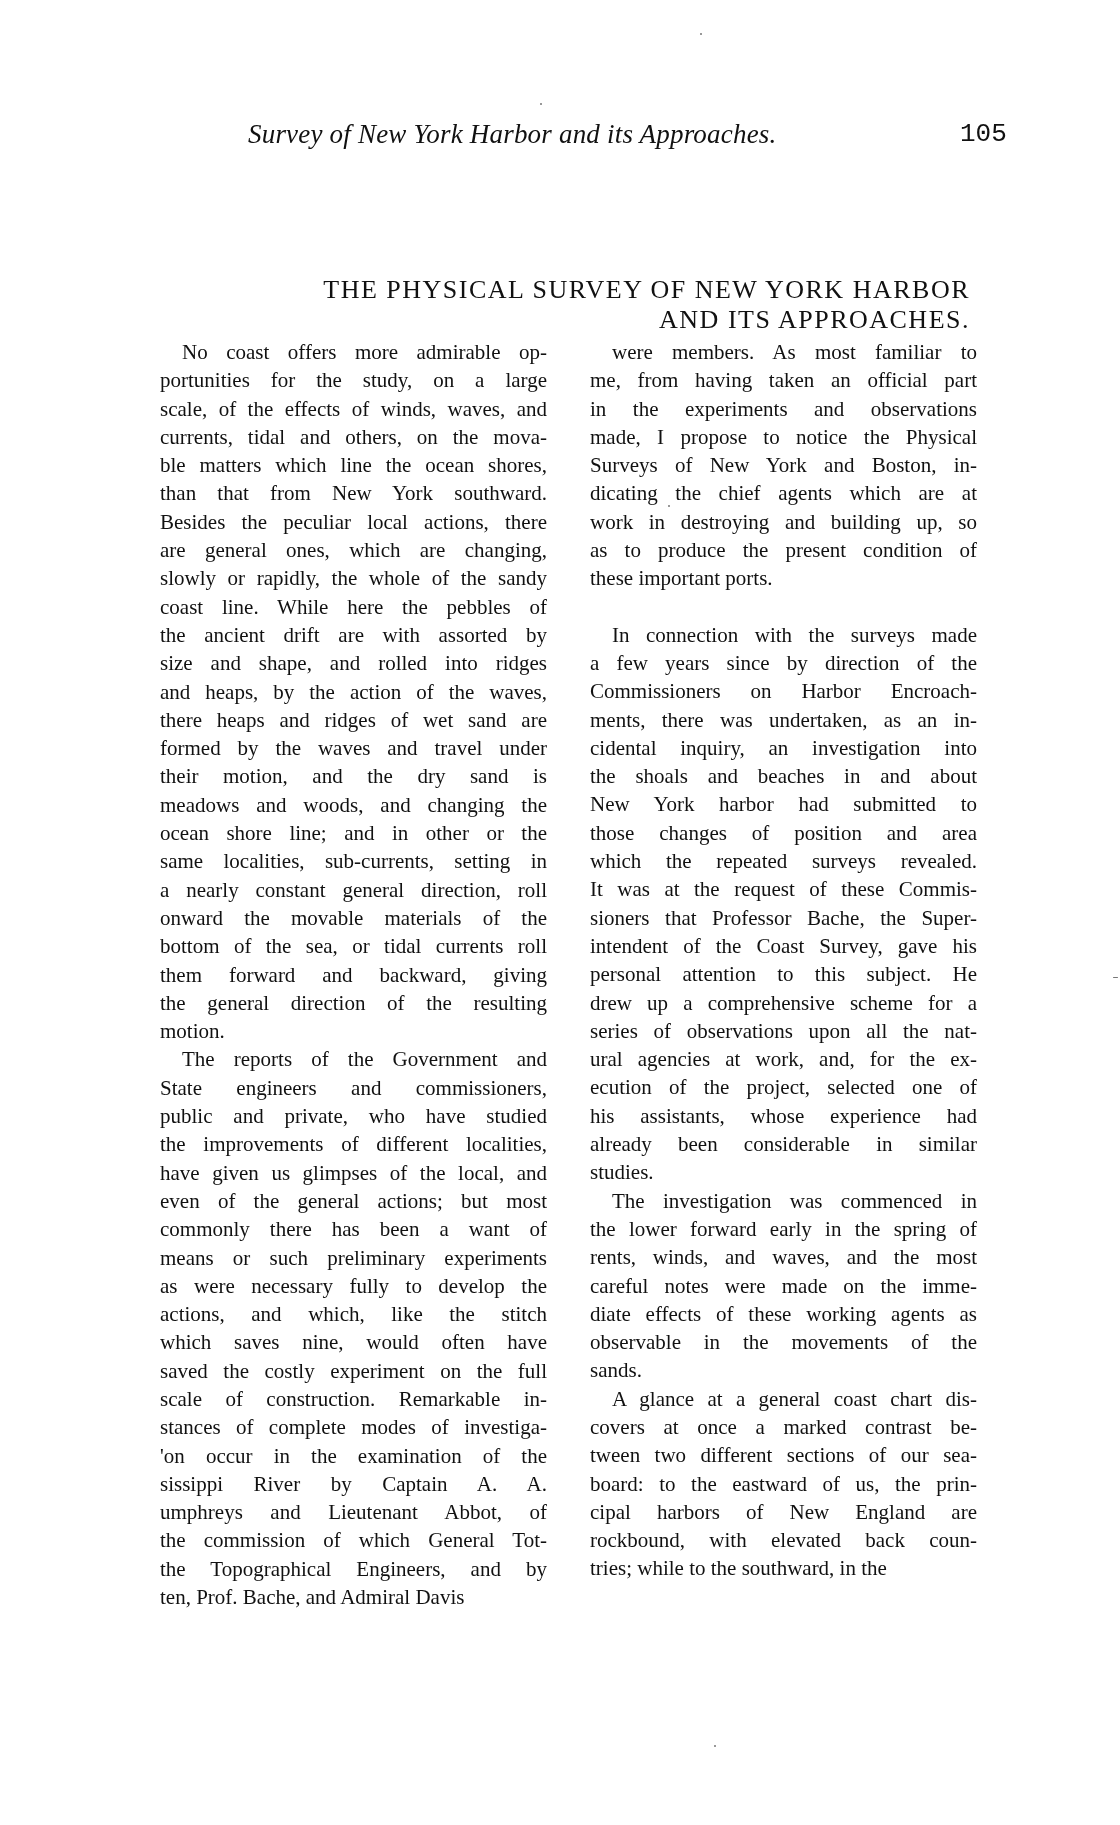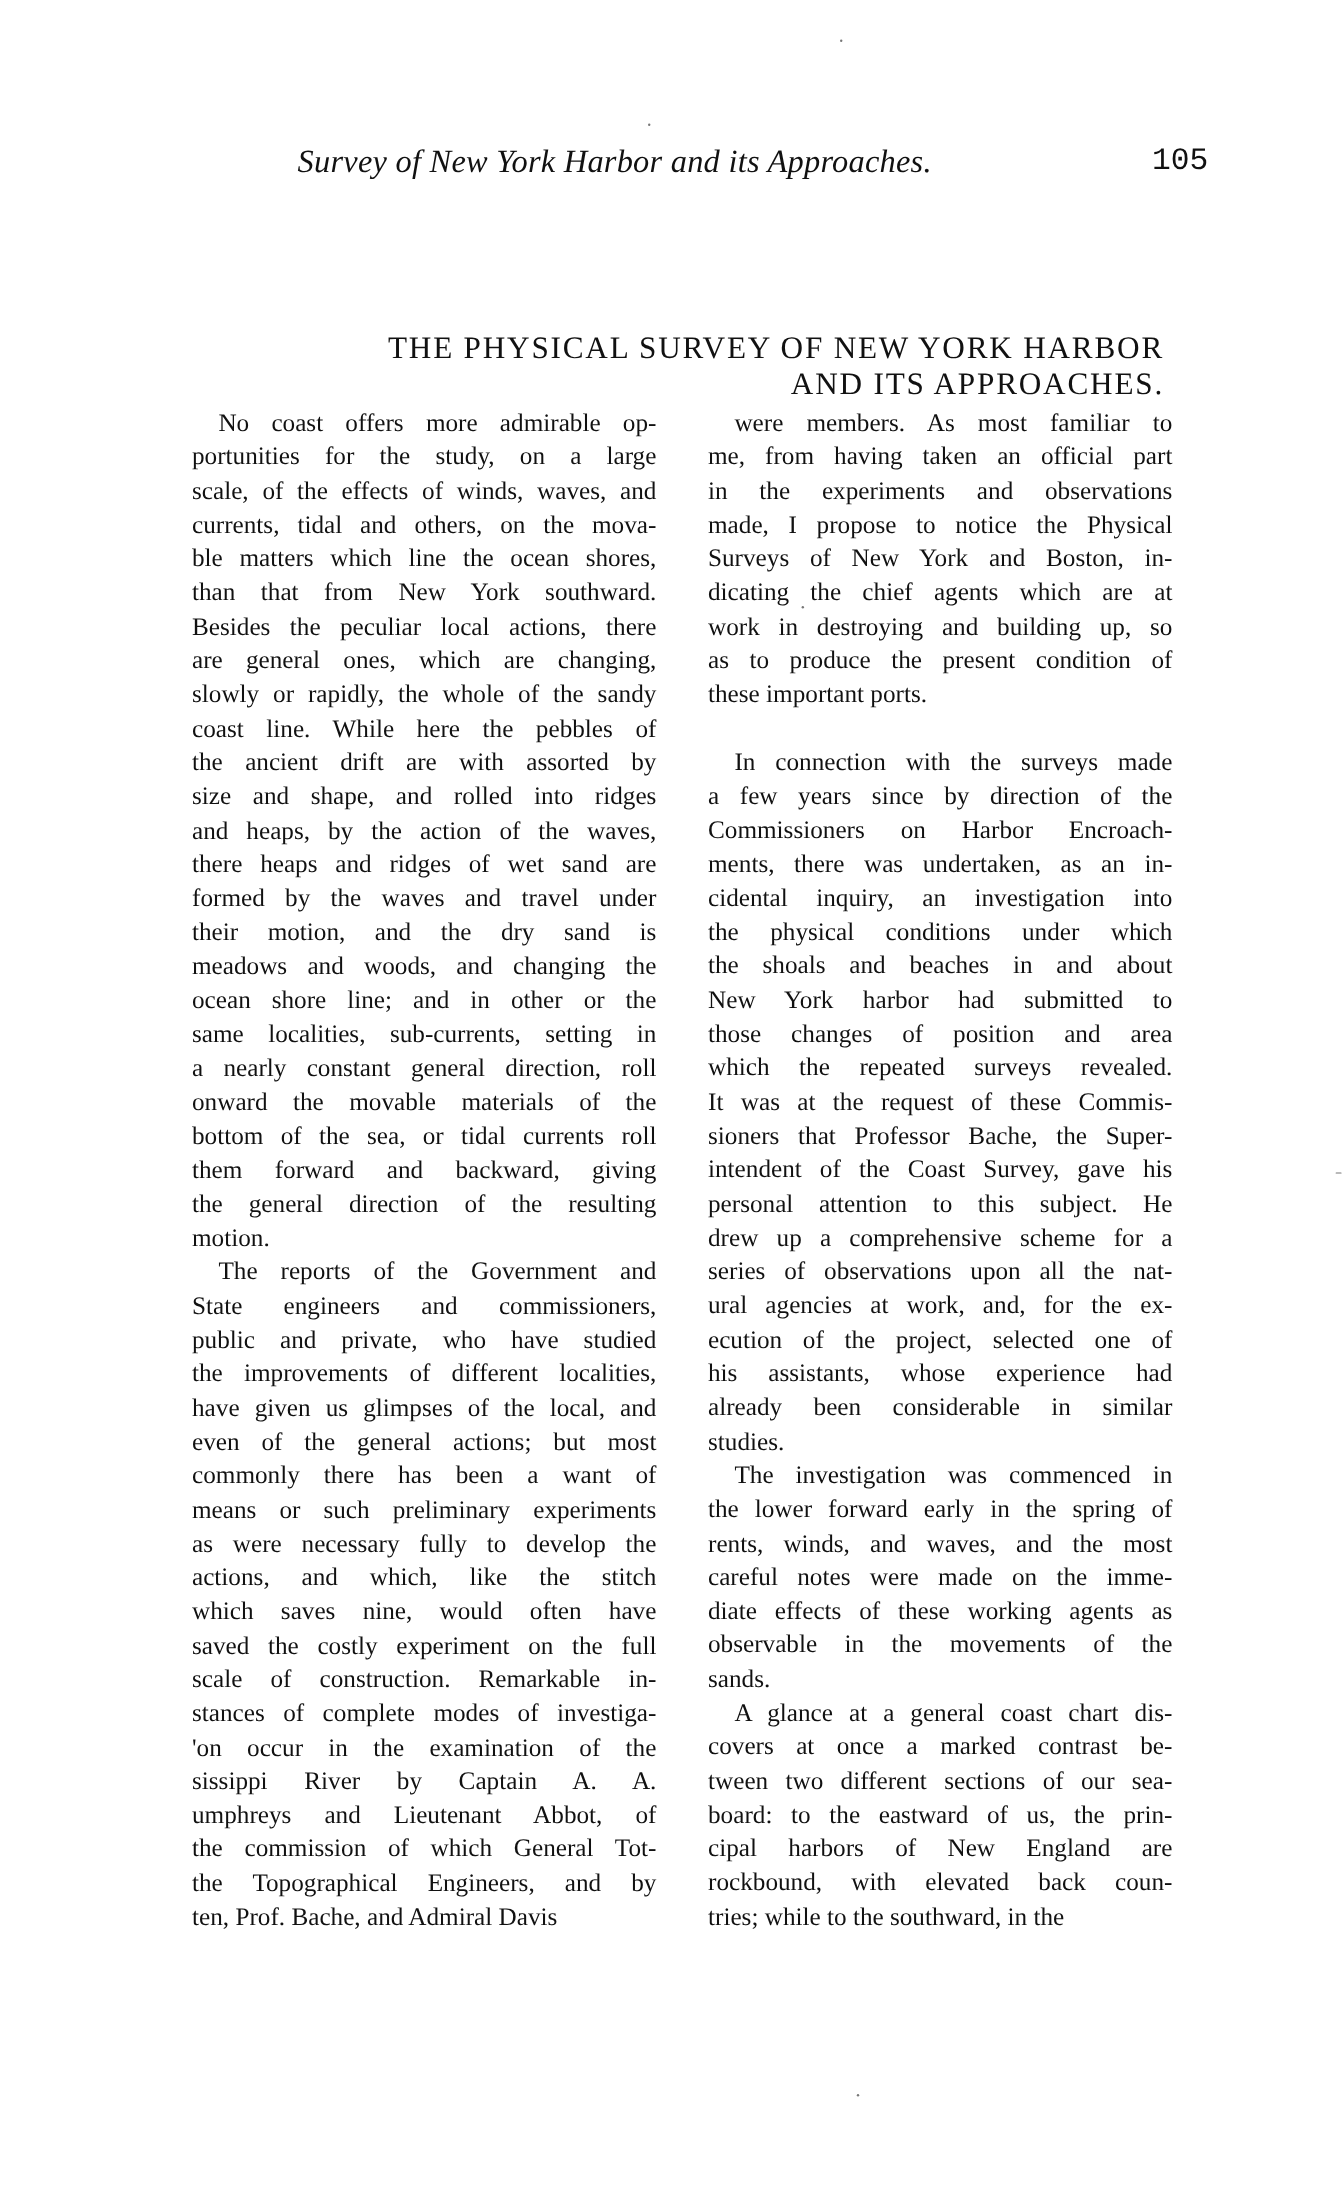--- a/index.html
+++ b/index.html
@@ -101,21 +101,20 @@
         <span class="line">as to produce the present condition of</span>
         <span class="line last">these important ports.</span>
       </div>
       <div class="gap"></div>
       <div>
         <span class="line indent">In connection with the surveys made</span>
         <span class="line">a few years since by direction of the</span>
         <span class="line">Commissioners on Harbor Encroach-</span>
         <span class="line">ments, there was undertaken, as an in-</span>
         <span class="line">cidental inquiry, an investigation into</span>
-        <span class="line">the physical conditions under which</span>
         <span class="line">the shoals and beaches in and about</span>
         <span class="line">New York harbor had submitted to</span>
         <span class="line">those changes of position and area</span>
         <span class="line">which the repeated surveys revealed.</span>
         <span class="line">It was at the request of these Commis-</span>
         <span class="line">sioners that Professor Bache, the Super-</span>
         <span class="line">intendent of the Coast Survey, gave his</span>
         <span class="line">personal attention to this subject. He</span>
         <span class="line">drew up a comprehensive scheme for a</span>
         <span class="line">series of observations upon all the nat-</span>

